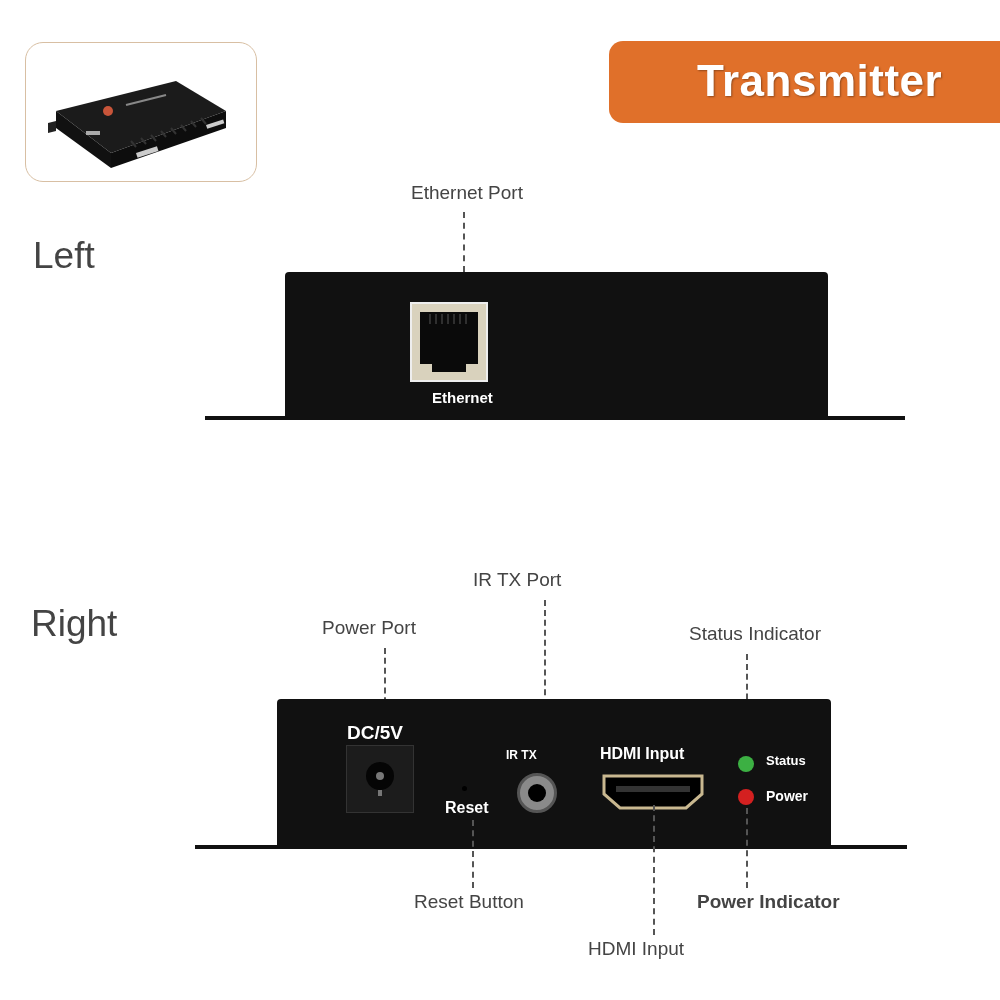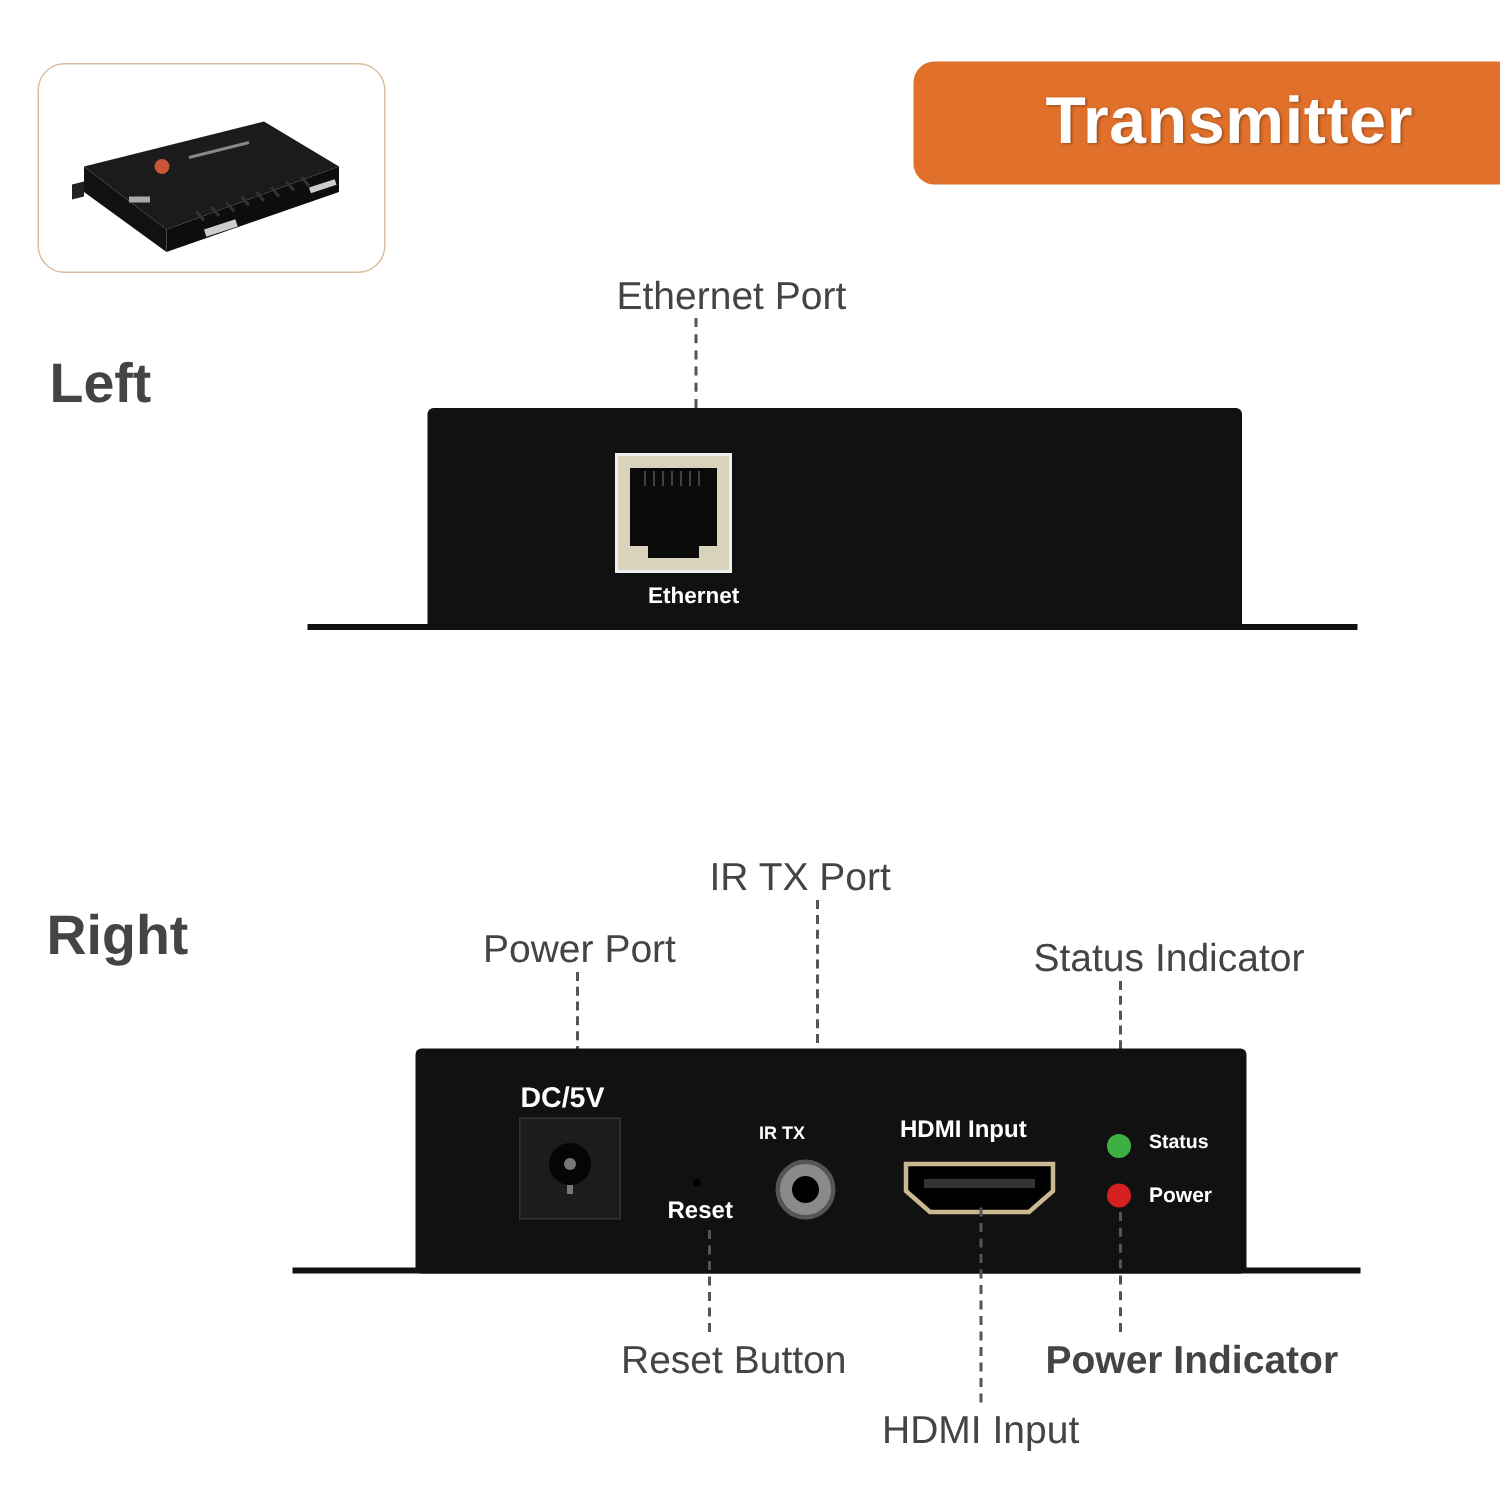--- a/index.html
+++ b/index.html
@@ -1,22 +1,22 @@
 <!DOCTYPE html>
 <html><head>
 <meta charset="utf-8">
 <style>
   html,body{margin:0;padding:0;background:#fff;}
   body{width:1000px;height:1000px;position:relative;overflow:hidden;font-family:"Liberation Sans",sans-serif;}
   .abs{position:absolute;}
   .thumb{left:25px;top:42px;width:232px;height:140px;border:1.5px solid #d8bfa3;border-radius:18px;background:#fff;box-sizing:border-box;}
   .banner{left:609px;top:41px;width:400px;height:82px;background:#e0702a;border-radius:14px 0 0 14px;}
   .banner-text{left:665px;top:56px;font-size:44px;font-weight:bold;color:#fff;letter-spacing:0.5px;text-shadow:1px 1px 2px rgba(0,0,0,0.35);margin-left:32px;}
-  .side-label{font-size:37px;font-weight:bold;color:#444;}
-  .callout{font-size:26px;color:#444;white-space:nowrap;}
+  .side-label{font-size:37px;font-weight:normal;color:#444;}
+  .callout{font-size:19px;color:#444;white-space:nowrap;}
   .dash{border-left:2px dashed #555;width:0;}
   .device{background:#111;border-radius:4px;}
   .flange{background:#111;height:4px;}
   .panel-text{color:#fff;font-weight:bold;white-space:nowrap;}
 </style>
 </head>
 <body>
 
 <div class="abs thumb">
   <svg width="232" height="140" viewBox="0 0 232 140">

